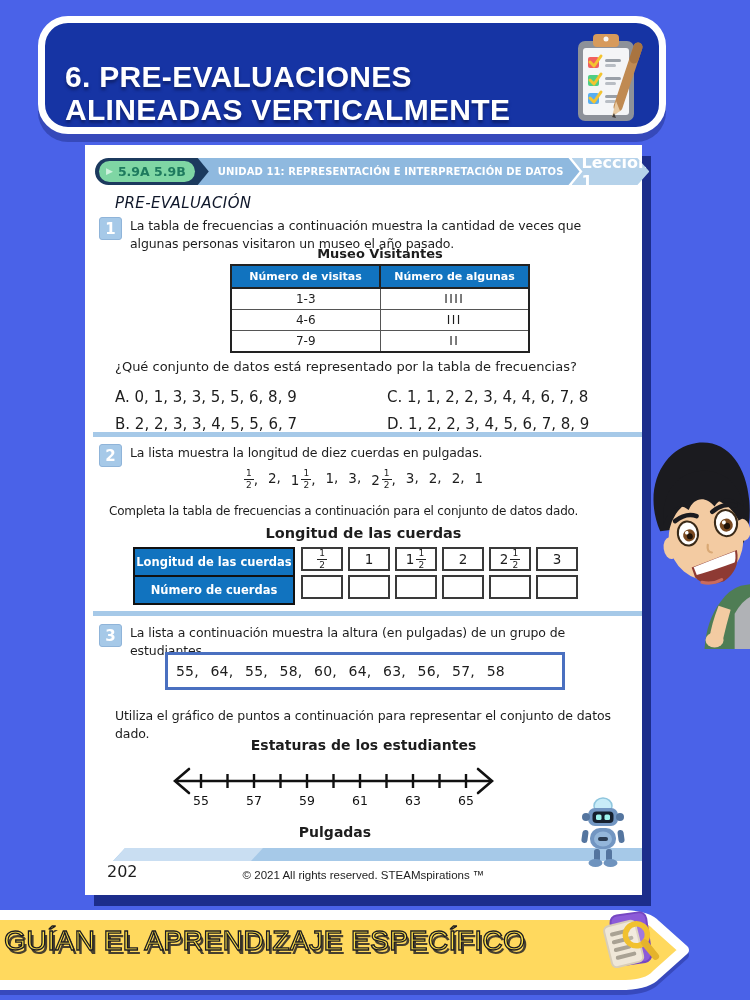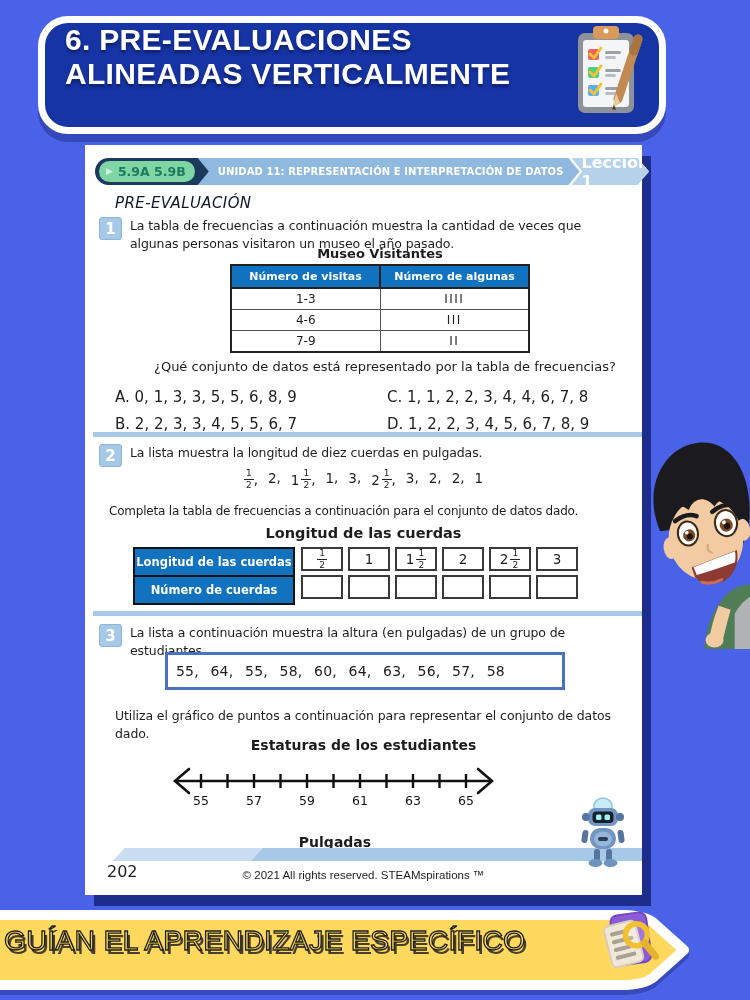--- a/index.html
+++ b/index.html
@@ -1,20 +1,20 @@
 <!DOCTYPE html>
 <html><head>
 <meta charset="utf-8">
 <style>
   html,body{margin:0;padding:0;background:#4A62E8;}
   .canvas{position:relative;width:750px;height:1000px;overflow:hidden;background:#4A62E8;
           font-family:"Liberation Sans",sans-serif;}
   
   .top-banner{position:absolute;left:38px;top:16px;width:628px;height:118px;box-sizing:border-box;
-    background:#1634A4;border:7px solid #fff;border-radius:30px;display:flex;align-items:flex-start;
+    background:#1634A4;border:7px solid #fff;border-radius:30px;display:flex;align-items:flex-end;
     padding:0 10px 0 20px;gap:6px;box-shadow:0 8px 0 rgba(18,28,100,.35);}
   .top-banner-text{flex:1;color:#fff;font-weight:800;font-size:30px;line-height:1.12;
     letter-spacing:.3px;text-shadow:0 3px 3px rgba(8,15,60,.5);}
   
   .page{position:absolute;left:85px;top:145px;width:557px;height:750px;background:#fff;
     box-shadow:9px 11px 0 rgba(24,40,130,.92);font-family:"DejaVu Sans",sans-serif;color:#1d1d1d;}
   .abs{position:absolute;}
   
   .ribbon{position:absolute;left:10px;top:13px;right:3px;height:27px;display:flex;align-items:stretch;}
   .rb-standards{position:relative;z-index:3;background:#1C3A5E;border-radius:14px 0 0 14px;
@@ -35,21 +35,21 @@
   .qrow{display:flex;gap:8px;align-items:flex-start;}
   .qnum{flex:0 0 auto;width:21px;height:21px;background:#A6C9E8;border:1px solid #8FB4D9;border-radius:3px;
     color:#fff;font-weight:bold;font-size:15px;display:flex;align-items:center;justify-content:center;}
   .qtext{font-size:12.5px;line-height:1.4;letter-spacing:-.1px;width:495px;}
   .center-bold{font-weight:bold;text-align:center;}
   
   .museo{border-collapse:collapse;width:300px;border:2px solid #222;}
   .museo th{background:#1173BF;color:#fff;font-size:11px;font-weight:bold;padding:4px 2px;border:2px solid #222;}
   .museo td{border:1.5px solid #555;text-align:center;font-size:12px;padding:3px 2px;}
   .tally{letter-spacing:1.5px;}
-  .question{font-size:13px;margin-left:39px;}
+  .question{font-size:13px;}
   .options{display:grid;grid-template-columns:272px 1fr;row-gap:9px;font-size:15px;}
   .divider{height:5px;background:#A6C9E8;}
   
   .mixed{display:inline-flex;align-items:center;gap:2px;vertical-align:middle;}
   .whole{font-size:13.5px;}
   .frac{display:inline-flex;flex-direction:column;align-items:center;line-height:1;font-size:9px;}
   .fn{border-bottom:1px solid #222;padding:0 2px 1px;}
   .fd{padding-top:1px;}
   .cord-list{display:flex;justify-content:center;gap:10px;font-size:13.5px;}
   .small-line{font-size:12px;letter-spacing:-.2px;white-space:nowrap;}
@@ -57,21 +57,21 @@
   .cords{display:flex;align-items:flex-start;}
   .cords-left .bcell{width:158px;height:26px;background:#1173BF;border:2px solid #111;color:#fff;
     font-weight:bold;font-size:11.5px;display:flex;align-items:center;justify-content:center;}
   .cords-left .bcell+.bcell{margin-top:-2px;}
   .cords-grid{display:grid;grid-template-columns:repeat(6,42px);grid-auto-rows:24px;gap:4px 5px;margin-left:6px;}
   .vcell{border:2px solid #3a3a3a;background:#fff;display:flex;align-items:center;justify-content:center;font-size:12.5px;}
   
   .databox{border:3px solid #4A70C0;text-align:left;font-size:14px;padding:8px 8px;word-spacing:7px;letter-spacing:.2px;}
   .nl-block{text-align:center;}
   .nl-block svg text{font-family:"DejaVu Sans",sans-serif;font-size:12.5px;fill:#111;}
-  .xlabel{font-weight:bold;font-size:14px;margin-top:17px;}
+  .xlabel{font-weight:bold;font-size:14px;margin-top:7px;}
   
   .footer-bar{position:absolute;left:28px;right:0;bottom:34px;height:13px;background:#A6C9E8;
     clip-path:polygon(12px 0,100% 0,100% 100%,0 100%);}
   .footer-bar:before{content:"";position:absolute;left:0;top:0;height:100%;width:150px;background:#C9DEF2;
     clip-path:polygon(12px 0,100% 0,calc(100% - 12px) 100%,0 100%);}
   .pagenum{left:22px;bottom:14px;font-size:16px;}
   .copyright{left:0;right:0;bottom:14px;text-align:center;font-weight:normal;font-size:11.5px;
     font-family:"Liberation Sans",sans-serif;}
   .robot{right:16px;bottom:24px;z-index:2;}
   

